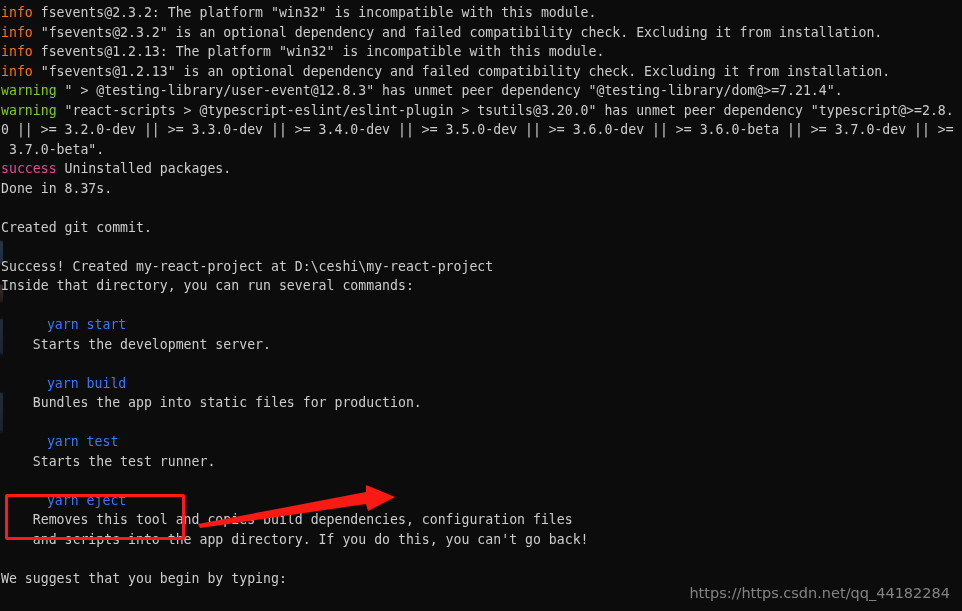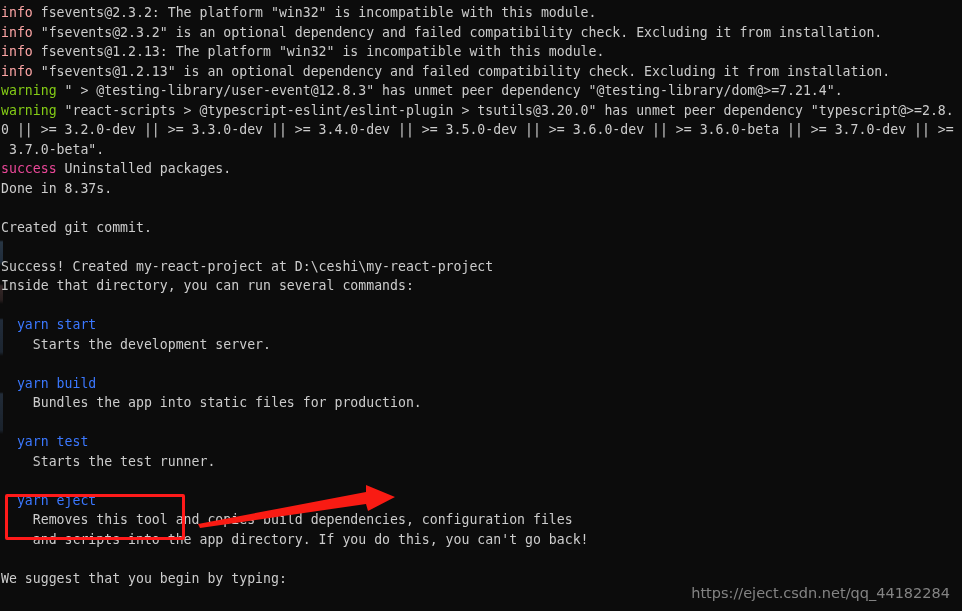--- a/index.html
+++ b/index.html
@@ -45,24 +45,24 @@
     left: 0;
     top: 3px;
     width: 962px;
     padding: 0 0 0 1px;
     white-space: pre;
   }
   .line {
     height: 19.5px;
     white-space: pre;
   }
-  .c-info    { color: #fca5a5; }
+  .c-info    { color: #f97316; }
   .c-warn    { color: #84cc16; }
   .c-success { color: #ec4899; }
-  .c-cmd     { color: #3b78ff; }
+  .c-cmd     { color: #3b78ff; margin-left: 30px; }
   .c-txt     { color: #cccccc; }
 
   
   #hl-box {
     position: absolute;
     left: 5px;
     top: 494px;
     width: 180px;
     height: 46px;
     border: 3px solid #ff1a1a;
@@ -112,15 +112,15 @@
 
   <div id="console"><div class="line"><span class="c-info">info</span><span class="c-txt"> fsevents@2.3.2: The platform "win32" is incompatible with this module.</span></div><div class="line"><span class="c-info">info</span><span class="c-txt"> "fsevents@2.3.2" is an optional dependency and failed compatibility check. Excluding it from installation.</span></div><div class="line"><span class="c-info">info</span><span class="c-txt"> fsevents@1.2.13: The platform "win32" is incompatible with this module.</span></div><div class="line"><span class="c-info">info</span><span class="c-txt"> "fsevents@1.2.13" is an optional dependency and failed compatibility check. Excluding it from installation.</span></div><div class="line"><span class="c-warn">warning</span><span class="c-txt"> " &gt; @testing-library/user-event@12.8.3" has unmet peer dependency "@testing-library/dom@&gt;=7.21.4".</span></div><div class="line"><span class="c-warn">warning</span><span class="c-txt"> "react-scripts &gt; @typescript-eslint/eslint-plugin &gt; tsutils@3.20.0" has unmet peer dependency "typescript@&gt;=2.8.</span></div><div class="line"><span class="c-txt">0 || &gt;= 3.2.0-dev || &gt;= 3.3.0-dev || &gt;= 3.4.0-dev || &gt;= 3.5.0-dev || &gt;= 3.6.0-dev || &gt;= 3.6.0-beta || &gt;= 3.7.0-dev || &gt;=</span></div><div class="line"><span class="c-txt"> 3.7.0-beta".</span></div><div class="line"><span class="c-success">success</span><span class="c-txt"> Uninstalled packages.</span></div><div class="line"><span class="c-txt">Done in 8.37s.</span></div><div class="line">&nbsp;</div><div class="line"><span class="c-txt">Created git commit.</span></div><div class="line">&nbsp;</div><div class="line"><span class="c-txt">Success! Created my-react-project at D:\ceshi\my-react-project</span></div><div class="line"><span class="c-txt">Inside that directory, you can run several commands:</span></div><div class="line">&nbsp;</div><div class="line"><span class="c-cmd">  yarn start</span></div><div class="line"><span class="c-txt">    Starts the development server.</span></div><div class="line">&nbsp;</div><div class="line"><span class="c-cmd">  yarn build</span></div><div class="line"><span class="c-txt">    Bundles the app into static files for production.</span></div><div class="line">&nbsp;</div><div class="line"><span class="c-cmd">  yarn test</span></div><div class="line"><span class="c-txt">    Starts the test runner.</span></div><div class="line">&nbsp;</div><div class="line"><span class="c-cmd">  yarn eject</span></div><div class="line"><span class="c-txt">    Removes this tool and copies build dependencies, configuration files</span></div><div class="line"><span class="c-txt">    and scripts into the app directory. If you do this, you can't go back!</span></div><div class="line">&nbsp;</div><div class="line"><span class="c-txt">We suggest that you begin by typing:</span></div><div class="line">&nbsp;</div><div class="line"><span class="c-cmd">  cd</span><span class="c-txt"> my-react-project</span></div></div>
 
   <div id="hl-box"></div>
 
   <svg id="arrow" viewBox="0 0 210 50" xmlns="http://www.w3.org/2000/svg">
     <polygon points="8,40 176,8 176,1 205,13 178,27 176,20 10,44" fill="#f91b13"></polygon>
   </svg>
 
 
-  <div id="watermark">https://eject.csdn.net/qq_44182284</div>
+  <div id="watermark">https://https.csdn.net/qq_44182284</div>
 
 </div>
 
 </body></html>

